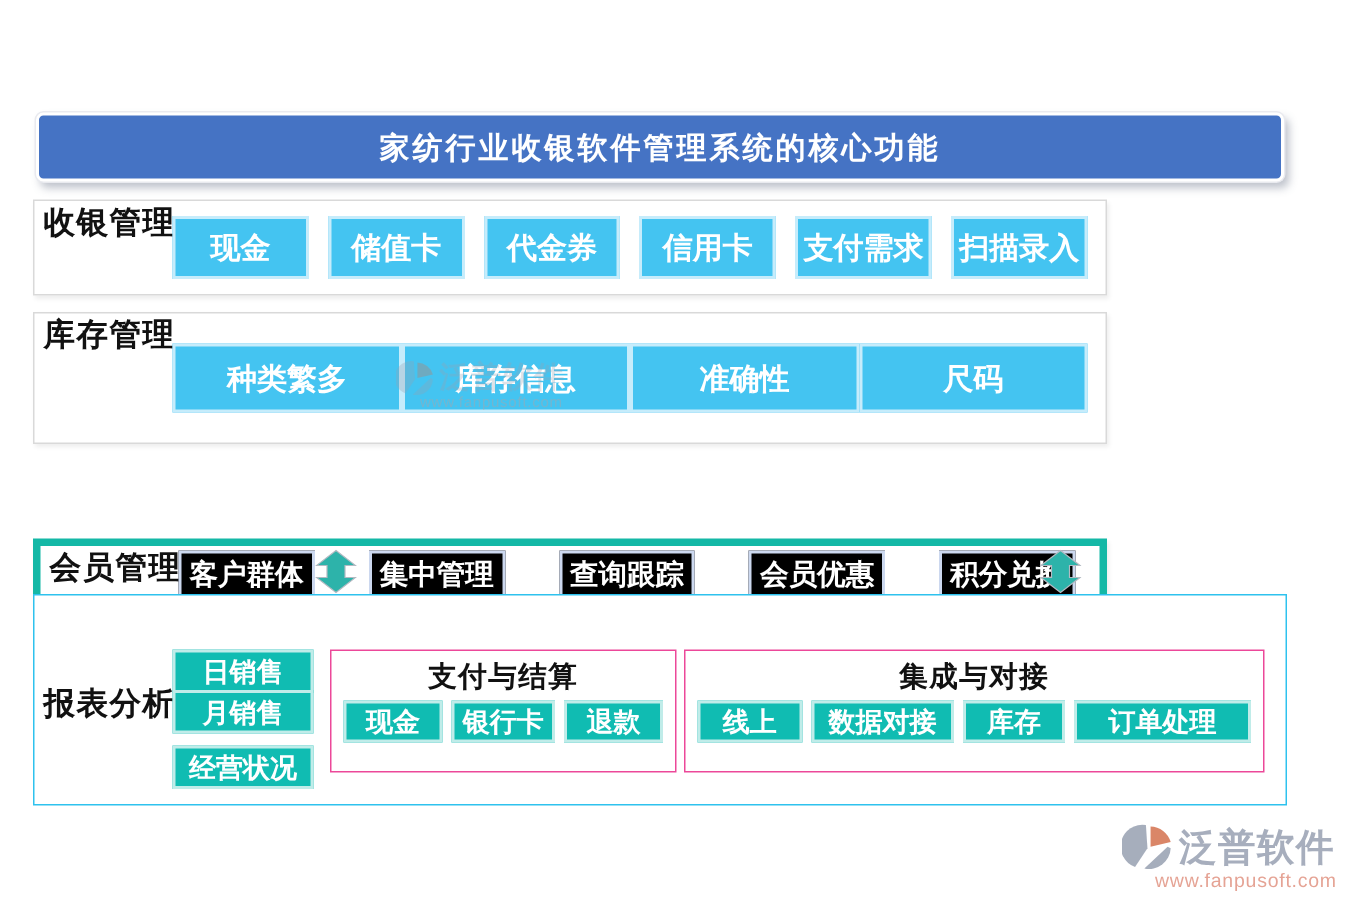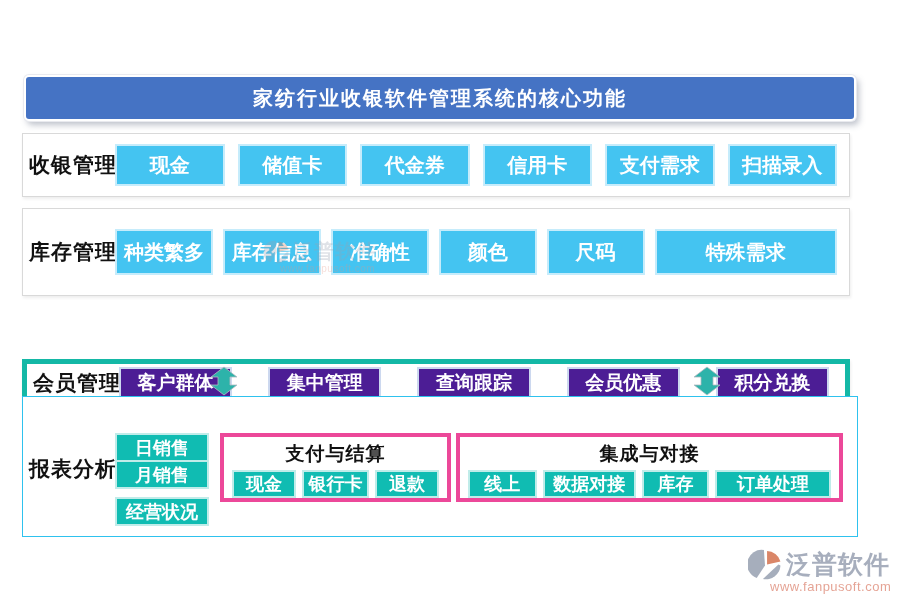--- a/index.html
+++ b/index.html
@@ -15,45 +15,45 @@
     position:absolute;left:24px;top:75px;width:832px;height:46px;
     background:#4573C4;border:2px solid #ffffff;border-radius:5px;
     box-shadow:0 0 0 1px #e9eaef, 3px 4px 6px rgba(110,120,140,.45);
     color:#fff;font-size:20px;font-weight:bold;letter-spacing:2px;
     display:flex;align-items:center;justify-content:center;
     box-sizing:border-box;white-space:nowrap;
   }
 
   
   .row{
-    position:absolute;left:22px;width:828px;background:#fff;
+    position:absolute;left:22px;width:716px;background:#fff;
     border:1px solid #d9d9d9;box-shadow:1px 2px 3px rgba(0,0,0,.07);
-    display:flex;align-items:center;box-sizing:border-box;
+    display:flex;box-sizing:border-box;
     padding:0 12px 0 6px;
   }
   .row1{top:133px;height:64px;}
   .row2{top:208px;height:88px;}
   .row3{top:318px;height:48px;border:5px solid #14b8a6;margin-top:41px;}
   .row-label{
     width:86px;flex:none;font-weight:bold;font-size:21px;color:#111;
     letter-spacing:1px;white-space:nowrap;
   }
   .strip{flex:1;display:flex;align-items:center;}
   .strip1{gap:13px;}
-  .strip2{gap:10px;font-family:Liberation Serif, serif;}
+  .strip2{font-family:Liberation Serif, serif;}
   .strip3{gap:36px;padding-right:4px;}
 
   .btn{
     color:#fff;font-weight:bold;text-align:center;white-space:nowrap;
     display:flex;align-items:center;justify-content:center;
     box-sizing:border-box;flex:1;cursor:pointer;
   }
   .cyan{background:#44C4F1;border:2px solid #c6ecfb;height:42px;font-size:20px;}
   .row2 .cyan{height:46px;}
-  .royal{background:#4c1d95;border:2px solid #ccd8ef;height:32px;font-size:19px;}
+  .royal{background:#000000;border:2px solid #ccd8ef;height:32px;font-size:19px;}
   .teal{background:#10BCB2;border:2px solid #c0ece9;font-size:18px;}
 
   
   .arrow{position:absolute;top:366px;}
   .arrow-reflect{
     position:absolute;top:400px;width:0;height:0;
     border-left:11px solid transparent;border-right:11px solid transparent;
     border-bottom:11px solid rgba(45,179,170,.22);
   }
 
@@ -65,22 +65,22 @@
   .report-label{
     position:absolute;left:6px;top:58px;width:86px;
     font-weight:bold;font-size:21px;color:#111;letter-spacing:1px;white-space:nowrap;
   }
   .stack-btn{position:absolute;left:92px;width:94px;height:29px;}
   .stack-btn.b0{top:36px;}
   .stack-btn.b1{top:63px;}
   .stack-btn.b2{top:100px;}
 
   .panel{
-    position:absolute;top:36px;height:69px;background:#fff;
-    border:4px solid #ec4899;box-sizing:border-box;
+    position:absolute;top:36px;height:82px;background:#fff;
+    border:1px solid #ec4899;box-sizing:border-box;
   }
   .panel1{left:197px;width:231px;}
   .panel2{left:433px;width:387px;}
   .panel-title{
     text-align:center;font-weight:bold;font-size:19px;color:#111;
     margin-top:4px;letter-spacing:1px;white-space:nowrap;
   }
   .panel-strip{
     position:absolute;left:8px;right:8px;top:33px;height:28px;
     display:flex;gap:6px;align-items:center;
@@ -129,23 +129,21 @@
       <div class="btn cyan">扫描录入</div>
     </div>
   </section>
 
   <section class="row row2">
     <div class="row-label">库存管理</div>
     <div class="strip strip2">
       <div class="btn cyan">种类繁多</div>
       <div class="btn cyan">库存信息</div>
       <div class="btn cyan">准确性</div>
-      <div class="btn cyan">颜色</div>
       <div class="btn cyan">尺码</div>
-      <div class="btn cyan" style="flex:1.9">特殊需求</div>
     </div>
   </section>
 
   <section class="row row3">
     <div class="row-label">会员管理</div>
     <div class="strip strip3">
       <div class="btn royal">客户群体</div>
       <div class="btn royal">集中管理</div>
       <div class="btn royal">查询跟踪</div>
       <div class="btn royal">会员优惠</div>

